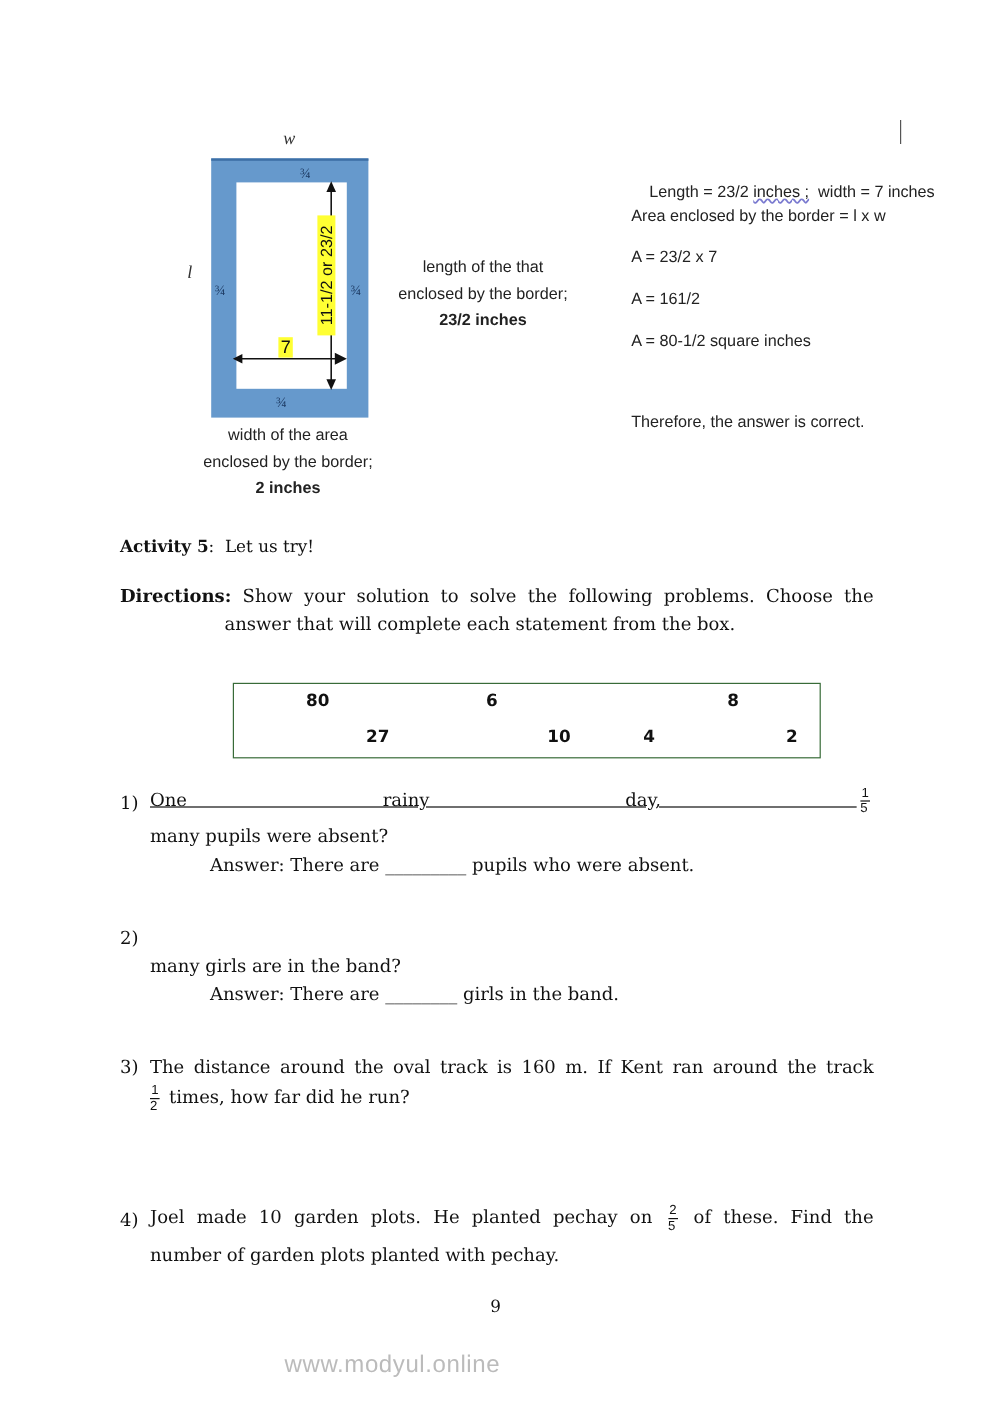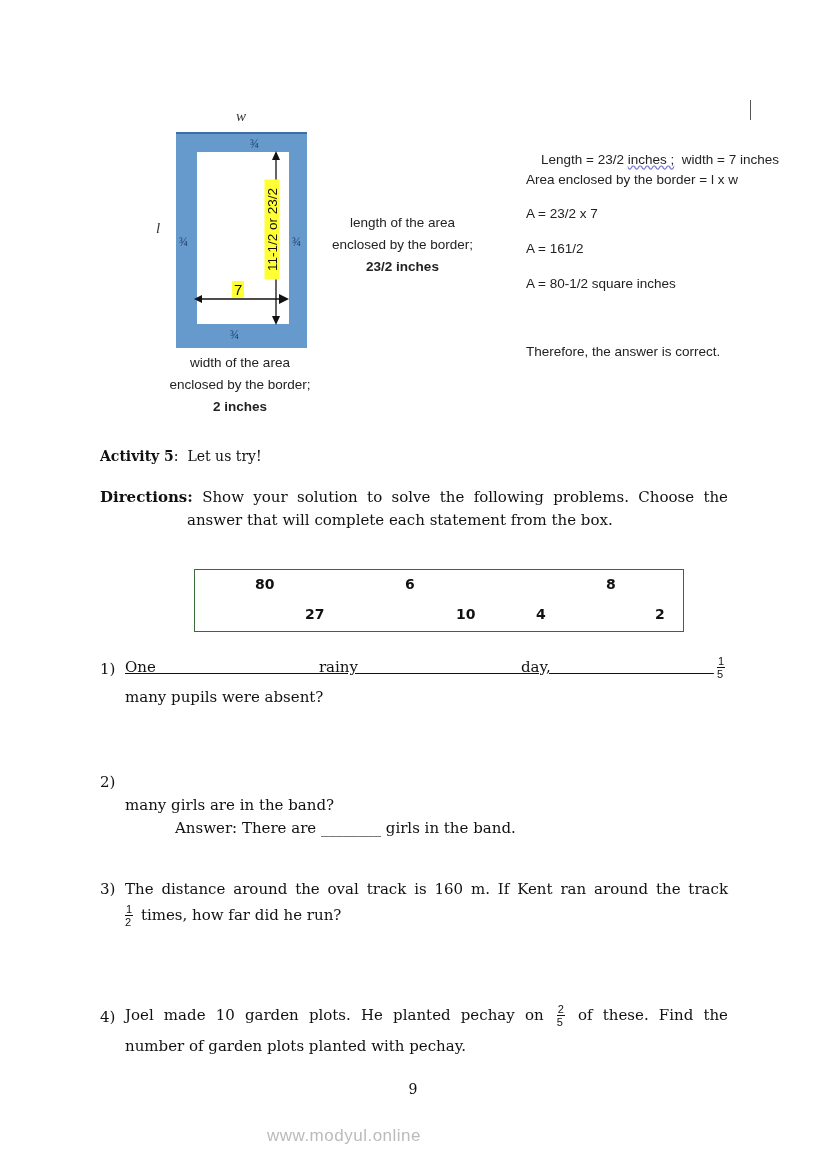--- a/index.html
+++ b/index.html
@@ -46,21 +46,21 @@
     <polygon points="82,12 90,12 86,3" fill="#111"></polygon>
     <polygon points="82,168 90,168 86,177" fill="#111"></polygon>
     <line x1="10" y1="151" x2="95" y2="151" stroke="#111" stroke-width="1.3"></line>
     <polygon points="12,147 12,155 4,151" fill="#111"></polygon>
     <polygon points="89,146 89,156 99,151" fill="#111"></polygon>
   </svg>
   <div class="abs sans hl" style="left:222px;top:222px;font-size:13.5px;transform:rotate(-90deg);transform-origin:center;white-space:nowrap;width:100px;text-align:center;">11-1/2 or 23/2</div>
   <div class="abs sans hl" style="left:232px;top:281px;font-size:15px;padding:0 2px;">7</div>
 
   <div class="abs diag-text center" style="left:320px;top:212px;width:165px;line-height:22px;">
-    <div>length of the area</div>
+    <div>length of the that</div>
     <div>enclosed by the border;</div>
     <div style="font-weight:bold;">23/2 inches</div>
   </div>
 
   <div class="abs diag-text center" style="left:155px;top:352px;width:170px;line-height:22px;">
     <div>width of the area</div>
     <div>enclosed by the border;</div>
     <div style="font-weight:bold;">2 inches</div>
   </div>
 </div>
@@ -96,20 +96,21 @@
   <div class="choice" style="left:341px;top:36px;">4</div>
   <div class="choice" style="left:460px;top:36px;">2</div>
 </div>
 
 <div class="q" style="top:655px;height:80px;">
   <span class="qnum" style="top:5px;">1)</span>
   <div class="qbody" style="top:0;text-decoration:underline;">
     <span>One rainy day, </span><span class="frac"><span class="num">1</span><span class="den">5</span></span>
   </div>
   <div class="qbody last" style="top:33px;">many pupils were absent?</div>
+  <div class="answer" style="top:57px;">Answer: There are _________ pupils who were absent.</div>
 </div>
 
 <div class="q" style="top:773px;height:70px;">
   <span class="qnum" style="top:0;">2)</span>
   <div class="qbody last" style="top:23px;">many girls are in the band?</div>
   <div class="answer" style="top:46px;">Answer: There are ________ girls in the band.</div>
 </div>
 
 <div class="q" style="top:880px;height:80px;">
   <span class="qnum" style="top:0;">3)</span>
@@ -122,13 +123,13 @@
 <div class="q" style="top:1003px;height:60px;">
   <span class="qnum" style="top:5px;">4)</span>
   <div class="qbody" style="top:0;">
     <span>Joel made 10 garden plots. He planted pechay on </span><span class="frac"><span class="num">2</span><span class="den">5</span></span><span> of these. Find the</span>
   </div>
   <div class="qbody last" style="top:34px;">number of garden plots planted with pechay.</div>
 </div>
 
 <div class="abs center" style="left:0;width:826px;top:1081px;font-family:'DejaVu Serif',serif;font-size:14px;">9</div>
 
-<div class="abs center sans" style="left:0;width:654px;top:1126px;font-size:17px;color:#bbb;letter-spacing:0.5px;padding-left:17px;">www.modyul.online</div>
+<div class="abs center sans" style="left:0;width:654px;top:1126px;font-size:20px;color:#bbb;letter-spacing:0.5px;">www.modyul.online</div>
 
 </body></html>

